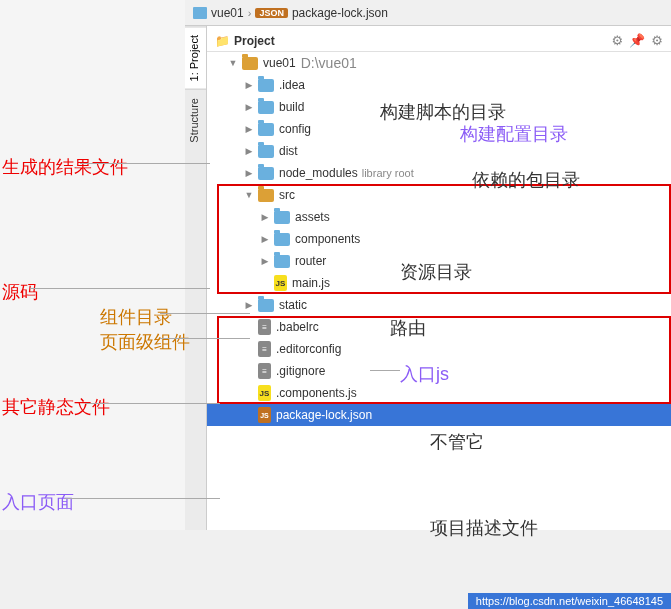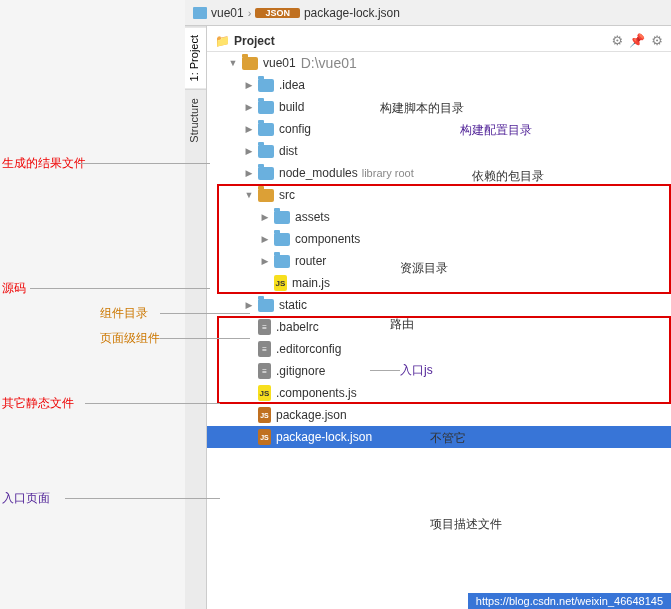--- a/index.html
+++ b/index.html
@@ -10,21 +10,21 @@
       font-size: 13px;
       background: #f0f0f0;
       overflow: hidden;
       position: relative;
     }
 
     .main-container {
       display: flex;
       flex-direction: column;
       width: 671px;
-      height: 609px;
+      height: 530px;
       background: #f5f5f5;
     }
 
     
     .breadcrumb-bar {
       background: #f0f0f0;
       border-bottom: 1px solid #ccc;
       padding: 4px 8px;
       display: flex;
       align-items: center;
@@ -43,21 +43,21 @@
       height: 12px;
       background: #6ab0de;
       border-radius: 1px;
       display: inline-block;
     }
 
     .json-badge {
       background: #c07020;
       color: white;
       font-size: 9px;
-      padding: 0 10px;
+      padding: 0 4px;
       border-radius: 2px;
       font-weight: bold;
     }
 
     
     .content-area {
       display: flex;
       flex: 1;
       overflow: hidden;
     }
@@ -261,26 +261,26 @@
       top: 0;
       left: 0;
       width: 671px;
       height: 609px;
       pointer-events: none;
       z-index: 100;
     }
 
     .ann-text {
       position: absolute;
-      font-size: 12px;
+      font-size: 18px;
       white-space: nowrap;
     }
 
     .ann-text.red { color: #e00; }
-    .ann-text.blue { color: #4c1d95; }
+    .ann-text.blue { color: #8b5cf6; }
     .ann-text.orange { color: #cc7700; }
     .ann-text.dark { color: #333; }
 
     .h-line {
       position: absolute;
       height: 1px;
       background: #aaa;
     }
 
     
@@ -437,25 +437,20 @@
           <div class="tree-item indent-2">
             <span class="chevron" style="opacity:0;">▶</span>
             <span class="file-icon js">JS</span>
             <span class="item-name">.components.js</span>
           </div>
 
           <div style="position:absolute;top:0;left:10px;right:0;bottom:0;border:2px solid #dd0000;pointer-events:none;z-index:5;"></div>
         </div>
 
 
-        <div class="tree-item indent-2">
-          <span class="chevron" style="opacity:0;">▶</span>
-          <span class="file-icon json">JS</span>
-          <span class="item-name">package.json</span>
-        </div>
 
         <div class="tree-item indent-2 selected">
           <span class="chevron" style="opacity:0;color:white;">▶</span>
           <span class="file-icon json">JS</span>
           <span class="item-name">package-lock.json</span>
         </div>
 
       </div>
     </div>
   </div>

